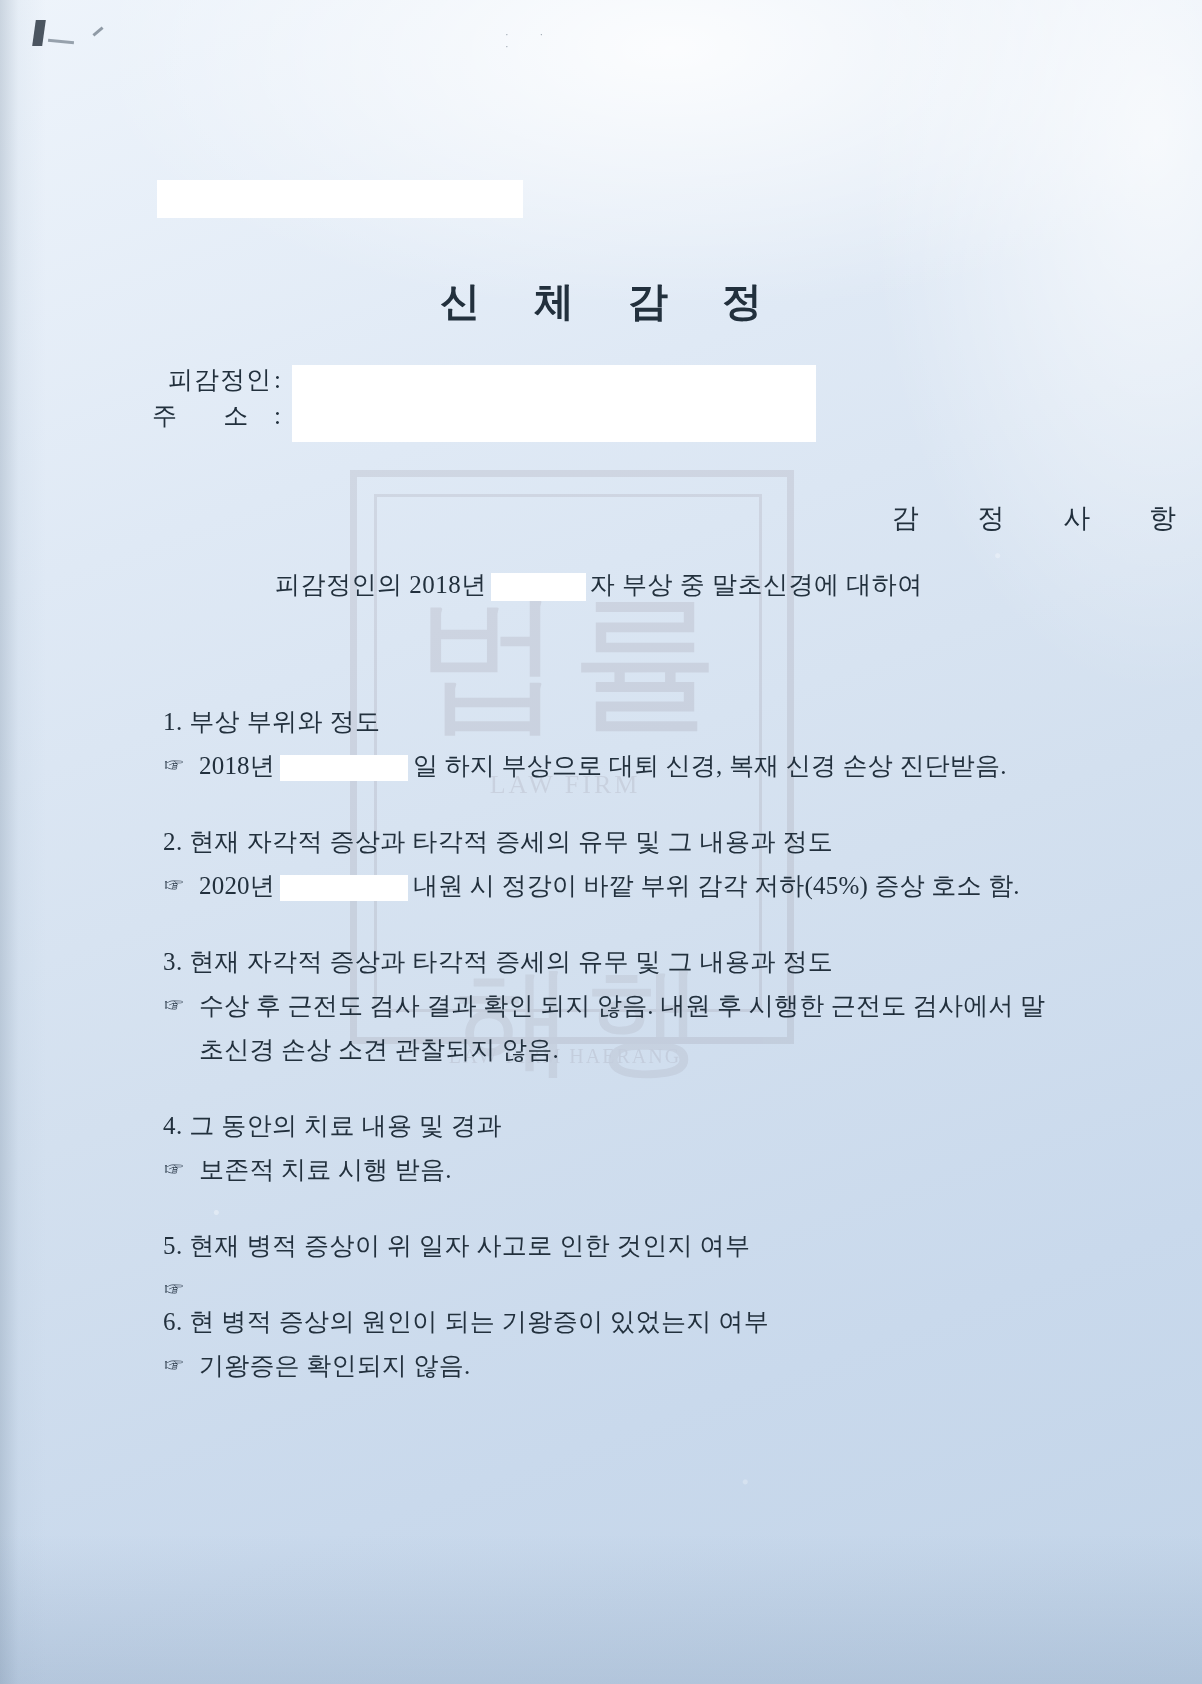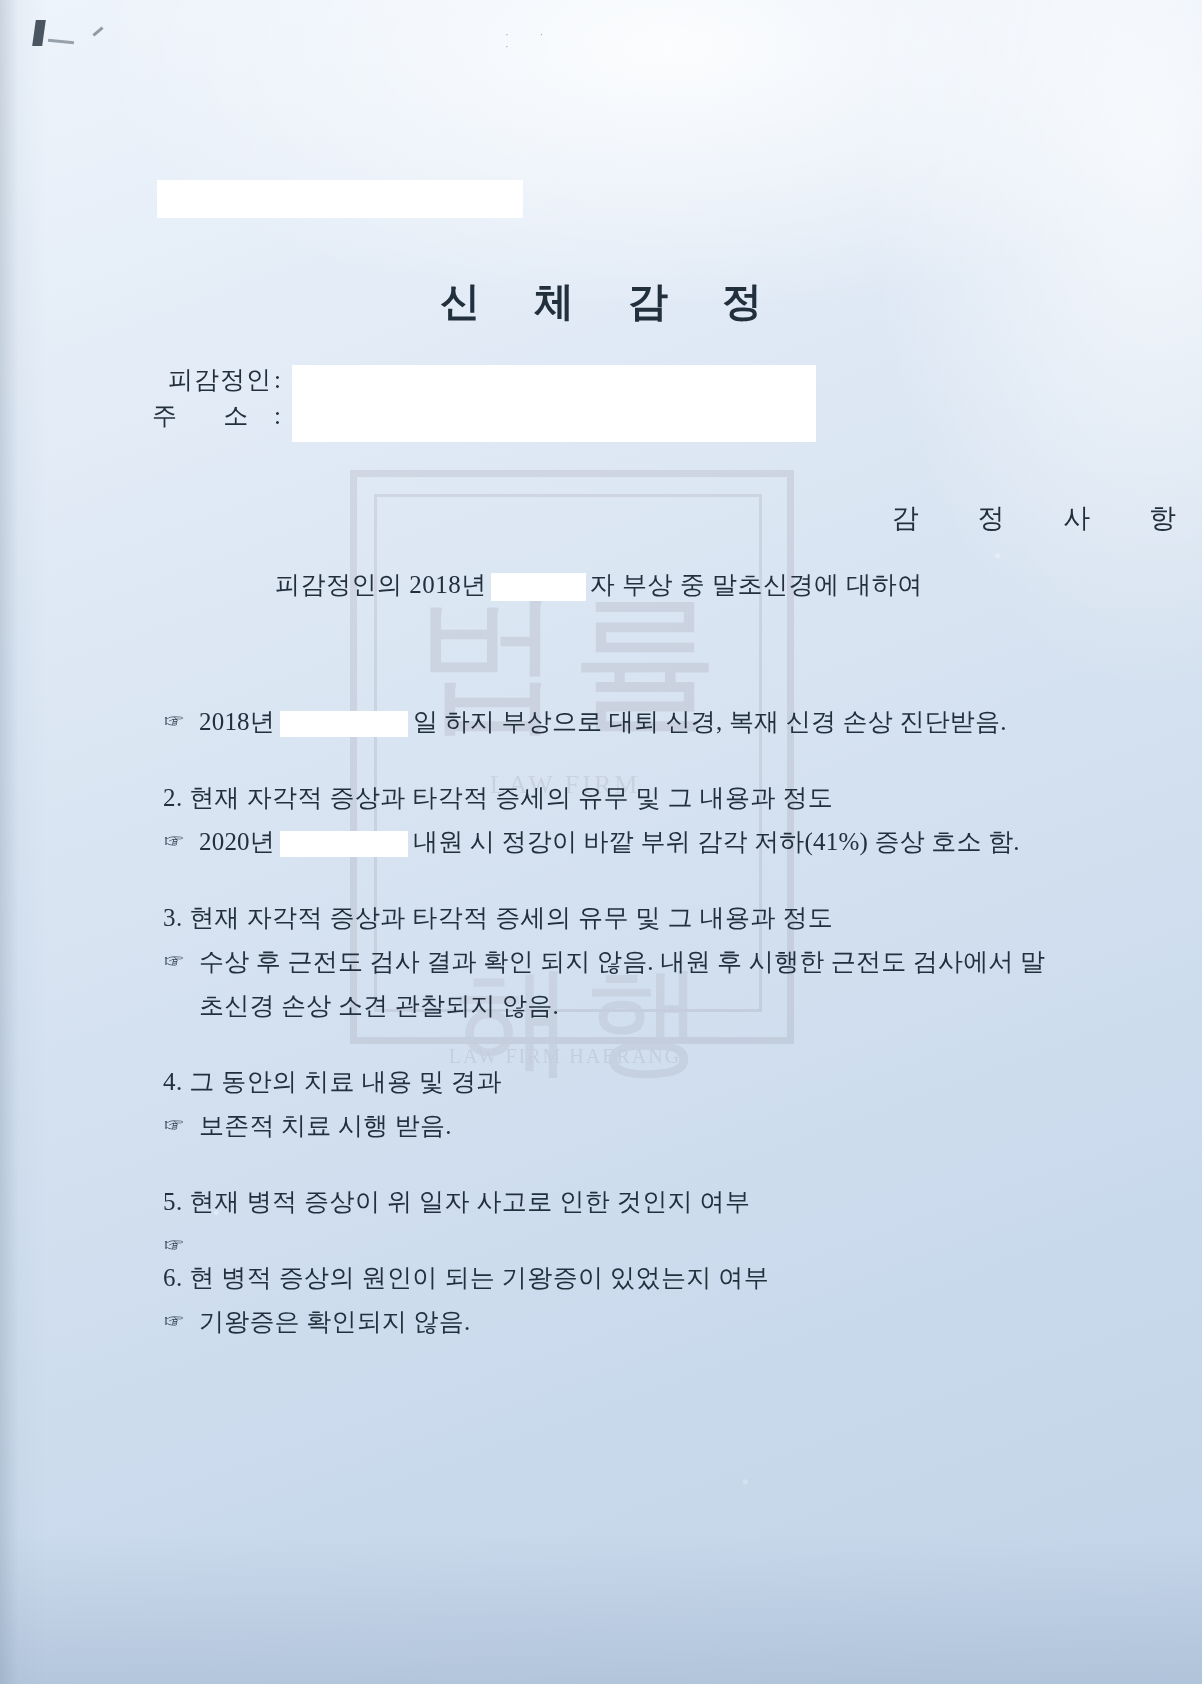--- a/index.html
+++ b/index.html
@@ -292,32 +292,36 @@
 
     <div class="section-title">감    정    사    항</div>
 
     <div class="intro-line">
       <span>피감정인의 2018년</span><span class="redaction"></span><span>자 부상 중 말초신경에 대하여</span>
     </div>
 
     <div class="items">
 
       <div class="item">
+        <div class="item-head">
+          <span>1.</span>
+          <span>부상 부위와 정도</span>
+        </div>
         <div class="item-body">
           <span class="marker">☞</span><span>2018년</span><span class="redaction wide"></span><span>일 하지 부상으로 대퇴 신경, 복재 신경 손상 진단받음.</span>
         </div>
       </div>
 
       <div class="item">
         <div class="item-head">
           <span>2.</span>
           <span>현재 자각적 증상과 타각적 증세의 유무 및 그 내용과 정도</span>
         </div>
         <div class="item-body">
-          <span class="marker">☞</span><span>2020년</span><span class="redaction wide"></span><span>내원 시 정강이 바깥 부위 감각 저하(41%) 증상 호소 함.</span>
+          <span class="marker">☞</span><span>2020년</span><span class="redaction wide"></span><span>내원 시 정강이 바깥 부위 감각 저하(45%) 증상 호소 함.</span>
         </div>
       </div>
 
       <div class="item">
         <div class="item-head">
           <span>3.</span>
           <span>현재 자각적 증상과 타각적 증세의 유무 및 그 내용과 정도</span>
         </div>
         <div class="item-body">
           <span class="marker">☞</span><span>수상 후 근전도 검사 결과 확인 되지 않음. 내원 후 시행한 근전도 검사에서 말초신경 손상 소견 관찰되지 않음.</span>

